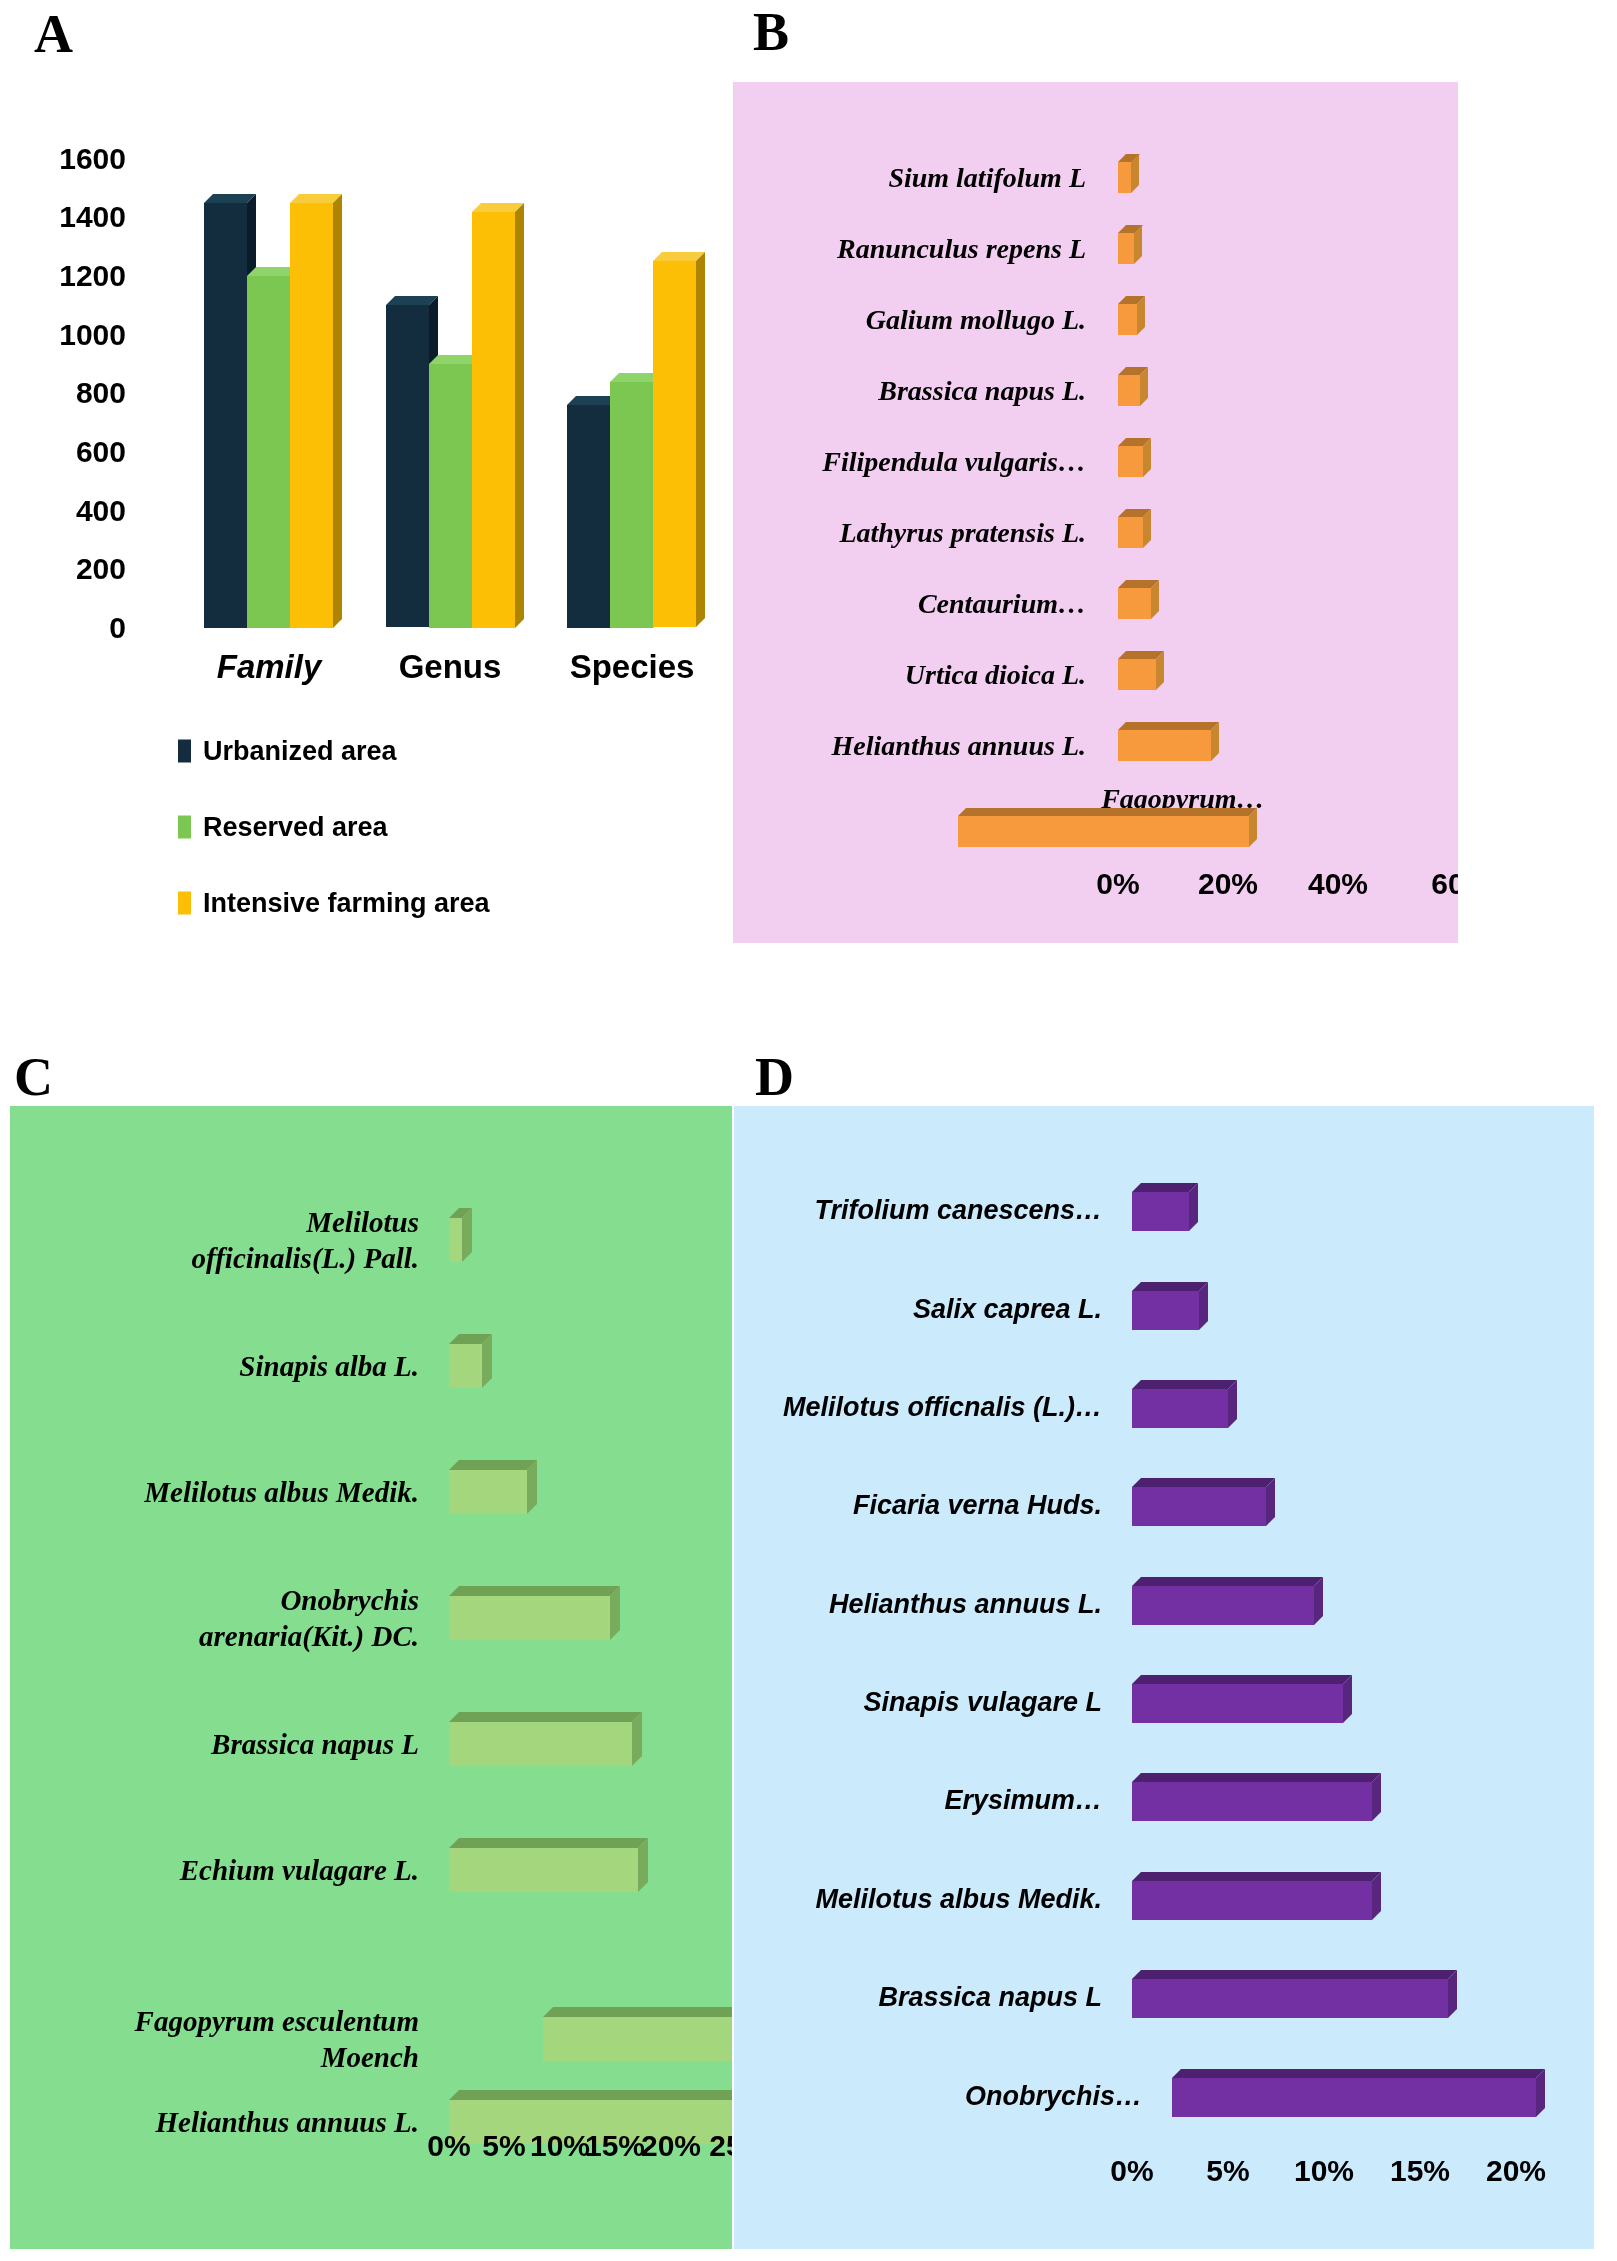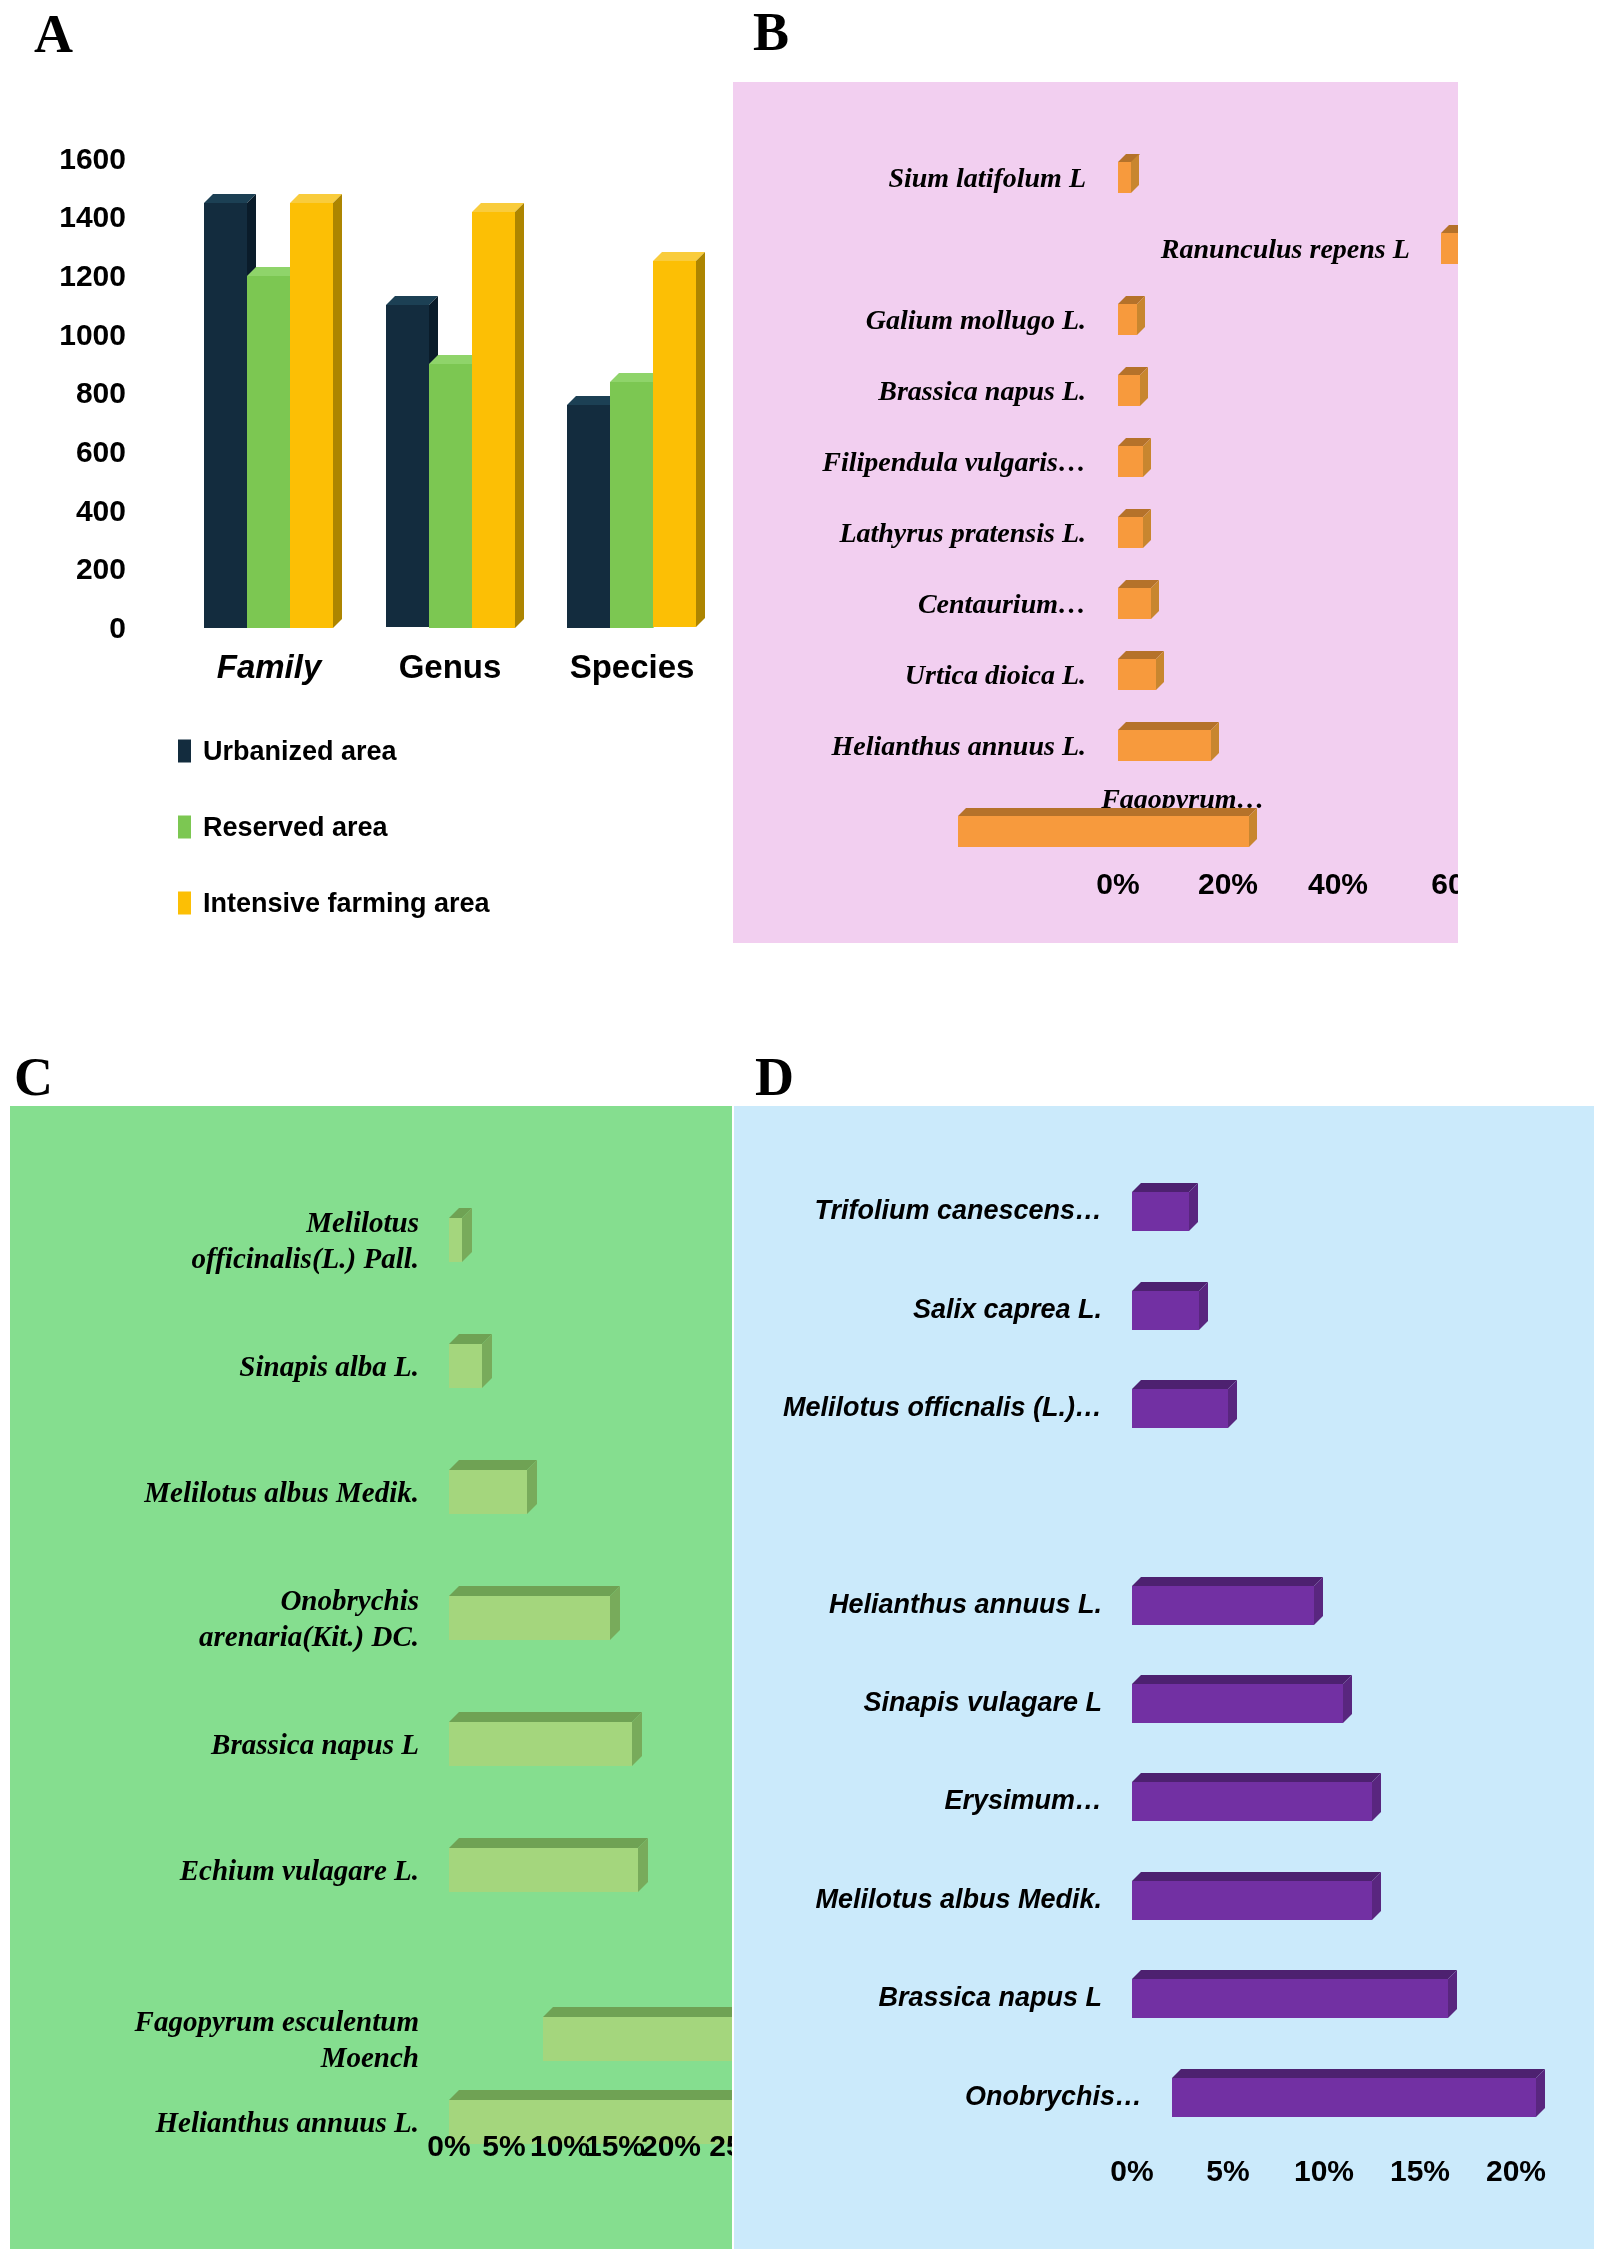--- a/index.html
+++ b/index.html
@@ -112,21 +112,21 @@
     </div>
   <div id="panelB" class="panel" style="left: 733px; top: 82px; width: 725px; height: 861px; background: rgb(242, 207, 240);">
       <div class="row" style="top: 60px; height: 71px;">
         <div class="rlabel serifLab" style="width: 368px; font-size: 28px;">Sium latifolum L</div>
         <div class="b3" style="width: 13.6px; height: 31px; margin-left: 16.6px;">
           <div class="f" style="background: rgb(247, 154, 61);"></div>
           <div class="t" style="height: 8px; top: -8px; background: rgb(181, 114, 42);"></div>
           <div class="s" style="width: 8px; right: -8px; background: rgb(200, 134, 47);"></div>
         </div>
       </div>
-      <div class="row" style="top: 131px; height: 71px; justify-content: flex-end;">
+      <div class="row" style="top: 131px; height: 71px;">
         <div class="rlabel serifLab" style="width: 368px; font-size: 28px;">Ranunculus repens L</div>
         <div class="b3" style="width: 16.6px; height: 31px; margin-left: 16.6px;">
           <div class="f" style="background: rgb(247, 154, 61);"></div>
           <div class="t" style="height: 8px; top: -8px; background: rgb(181, 114, 42);"></div>
           <div class="s" style="width: 8px; right: -8px; background: rgb(200, 134, 47);"></div>
         </div>
       </div>
       <div class="row" style="top: 202px; height: 71px;">
         <div class="rlabel serifLab" style="width: 368px; font-size: 28px;">Galium mollugo L.</div>
         <div class="b3" style="width: 19px; height: 31px; margin-left: 16.6px;">
@@ -288,20 +288,28 @@
         </div>
       </div>
       <div class="row" style="top: 253px; height: 98px;">
         <div class="rlabel sansLab" style="width: 383px; font-size: 27px;">Melilotus officnalis (L.)…</div>
         <div class="b3" style="width: 96px; height: 39px; margin-left: 15px;">
           <div class="f" style="background: rgb(114, 48, 163);"></div>
           <div class="t" style="height: 9px; top: -9px; background: rgb(77, 33, 112);"></div>
           <div class="s" style="width: 9px; right: -9px; background: rgb(89, 38, 127);"></div>
         </div>
       </div>
+      <div class="row" style="top: 351px; height: 98px;">
+        <div class="rlabel sansLab" style="width: 383px; font-size: 27px;">Ficaria verna Huds.</div>
+        <div class="b3" style="width: 134px; height: 39px; margin-left: 15px;">
+          <div class="f" style="background: rgb(114, 48, 163);"></div>
+          <div class="t" style="height: 9px; top: -9px; background: rgb(77, 33, 112);"></div>
+          <div class="s" style="width: 9px; right: -9px; background: rgb(89, 38, 127);"></div>
+        </div>
+      </div>
       <div class="row" style="top: 450px; height: 98px;">
         <div class="rlabel sansLab" style="width: 383px; font-size: 27px;">Helianthus annuus L.</div>
         <div class="b3" style="width: 182px; height: 39px; margin-left: 15px;">
           <div class="f" style="background: rgb(114, 48, 163);"></div>
           <div class="t" style="height: 9px; top: -9px; background: rgb(77, 33, 112);"></div>
           <div class="s" style="width: 9px; right: -9px; background: rgb(89, 38, 127);"></div>
         </div>
       </div>
       <div class="row" style="top: 548px; height: 98px;">
         <div class="rlabel sansLab" style="width: 383px; font-size: 27px;">Sinapis vulagare L</div>

